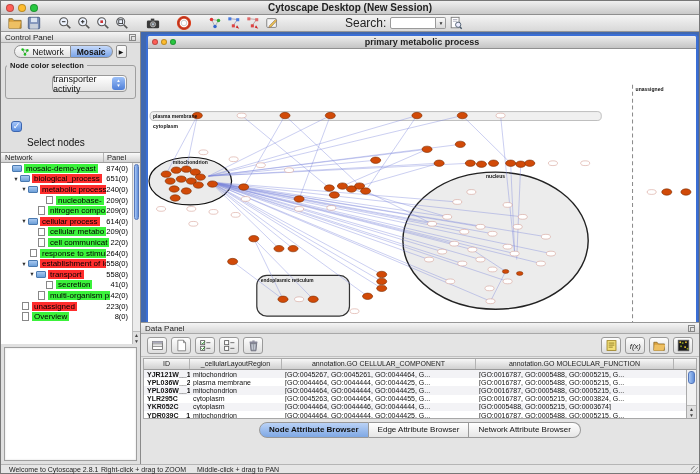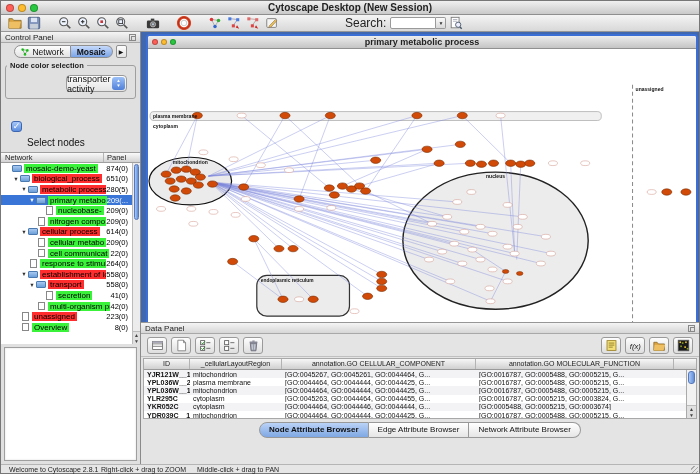--- a/index.html
+++ b/index.html
@@ -38,21 +38,21 @@
 
   #cp-tabs { height:17px; display:flex; align-items:center; justify-content:center; padding:2px 3px; }
   .cp-tab { height:13px; display:flex; align-items:center; font-size:8.5px; color:#111; padding:0 6px; border:1px solid #8f8f8f; background:linear-gradient(#fdfdfd,#e3e3e3); }
   #tab-network { border-radius:7px 0 0 7px; gap:3px; }
   #tab-mosaic { border-radius:0 7px 7px 0; border-left:0; background:linear-gradient(#c6dafb,#7fa4e8); background:linear-gradient(#c6dafb,#7aa4e8); font-weight:bold; }
   #tab-overflow { width:11px; height:13px; margin-left:3px; border:1px solid #8f8f8f; border-radius:2px; background:linear-gradient(#fdfdfd,#e3e3e3);
     font-size:6px; display:flex; align-items:center; justify-content:center; color:#111; }
 
   #groupbox { position:relative; margin:5px 4px 0 4px; height:34px; border:1px solid #9f9f9f; border-radius:3px; }
   #groupbox-label { position:absolute; top:-5px; left:1px; background:#e0e0e0; padding:0 3px; font-size:7.5px; font-weight:bold; color:#222; }
-  #dropdown { position:absolute; left:15px; right:8px; top:9px; height:17px; background:linear-gradient(#ffffff,#e4e4e4);
+  #dropdown { position:absolute; left:1px; right:8px; top:9px; height:17px; background:linear-gradient(#ffffff,#e4e4e4);
     border:1px solid #999; border-radius:4px; font-size:9px; color:#111; display:flex; align-items:center; justify-content:center;margin-left:45px; }
   #dd-arrows { position:absolute; right:1px; top:1px; bottom:1px; width:13px; border-radius:3px;
     background:linear-gradient(#9cc0f8,#4f7fd8); color:#fff; font-size:4.5px; line-height:4.5px; display:flex; flex-direction:column; align-items:center; justify-content:center; }
 
   #checkbox-row { display:flex; align-items:center; gap:5px; margin:6px 0 4px 10px; }
   #checkbox { width:11px; height:11px; border-radius:3px; background:linear-gradient(#a6c6fa,#5b8ede); border:1px solid #3c66b0;
     color:#fff; font-size:9px; line-height:9px; text-align:center; }
   #checkbox-label { font-size:10px; color:#111;margin-top:32px; }
 
   #tree-header { display:flex; height:11px; background:linear-gradient(#fafafa,#d3d3d3); border-top:1px solid #9f9f9f; border-bottom:1px solid #9f9f9f; font-size:7.5px; color:#222; }
@@ -308,28 +308,21 @@
               <span class="tri">▼</span>
               <span class="ic-folder"></span>
               <span class="tlabel red">biological_process</span>
               <span class="tcount">651(0)</span>
             </div>
             <div class="tree-row">
               <span style="width: 19px; flex: 0 0 auto;"></span>
               <span class="tri">▼</span>
               <span class="ic-folder"></span>
               <span class="tlabel red">metabolic process</span>
-              <span class="tcount">280(5)</span>
-            </div>
-            <div class="tree-row selected">
-              <span style="width: 27px; flex: 0 0 auto;"></span>
-              <span class="tri">▼</span>
-              <span class="ic-folder"></span>
-              <span class="tlabel green">primary metabo</span>
-              <span class="tcount">209(...</span>
+              <span class="tcount">240(0)</span>
             </div>
             <div class="tree-row">
               <span style="width: 35px; flex: 0 0 auto;"></span>
               <span class="tri"></span>
               <span class="ic-doc"></span>
               <span class="tlabel green">nucleobase-</span>
               <span class="tcount">209(0)</span>
             </div>
             <div class="tree-row">
               <span style="width: 27px; flex: 0 0 auto;"></span>

